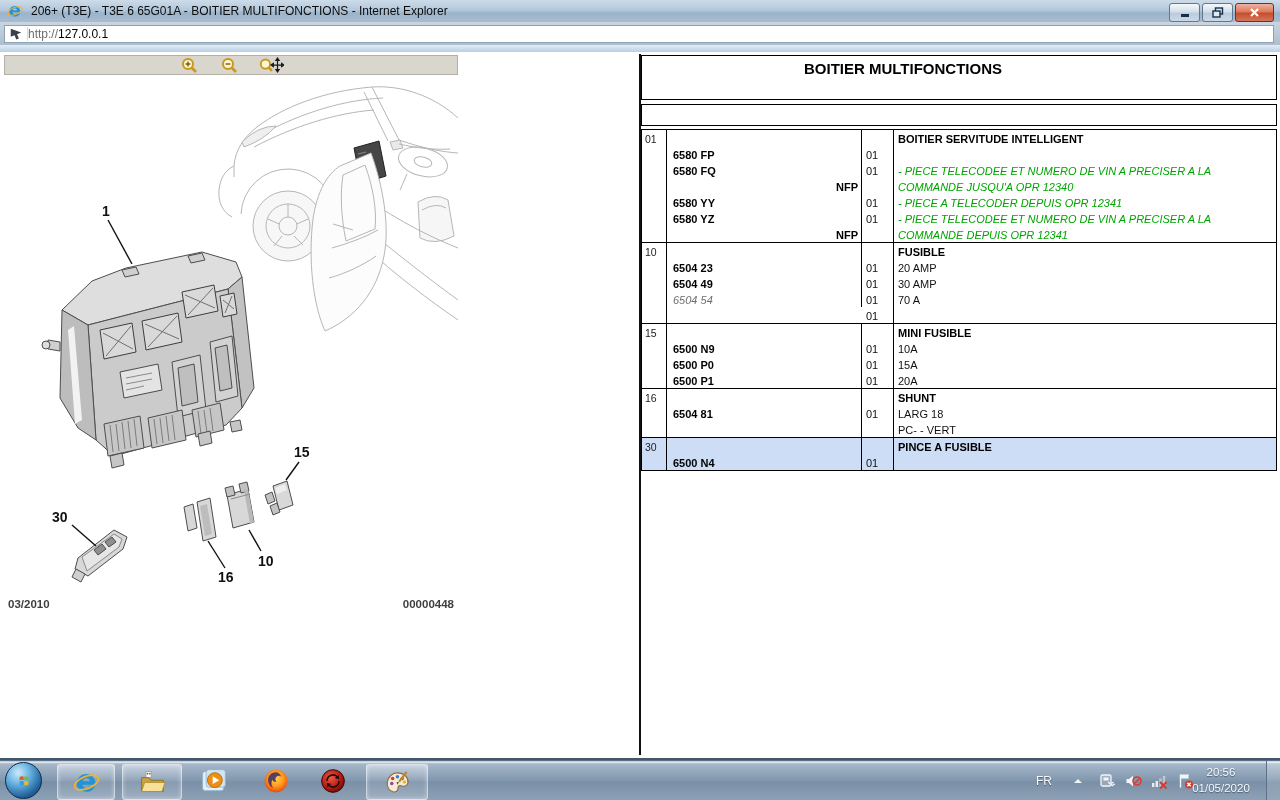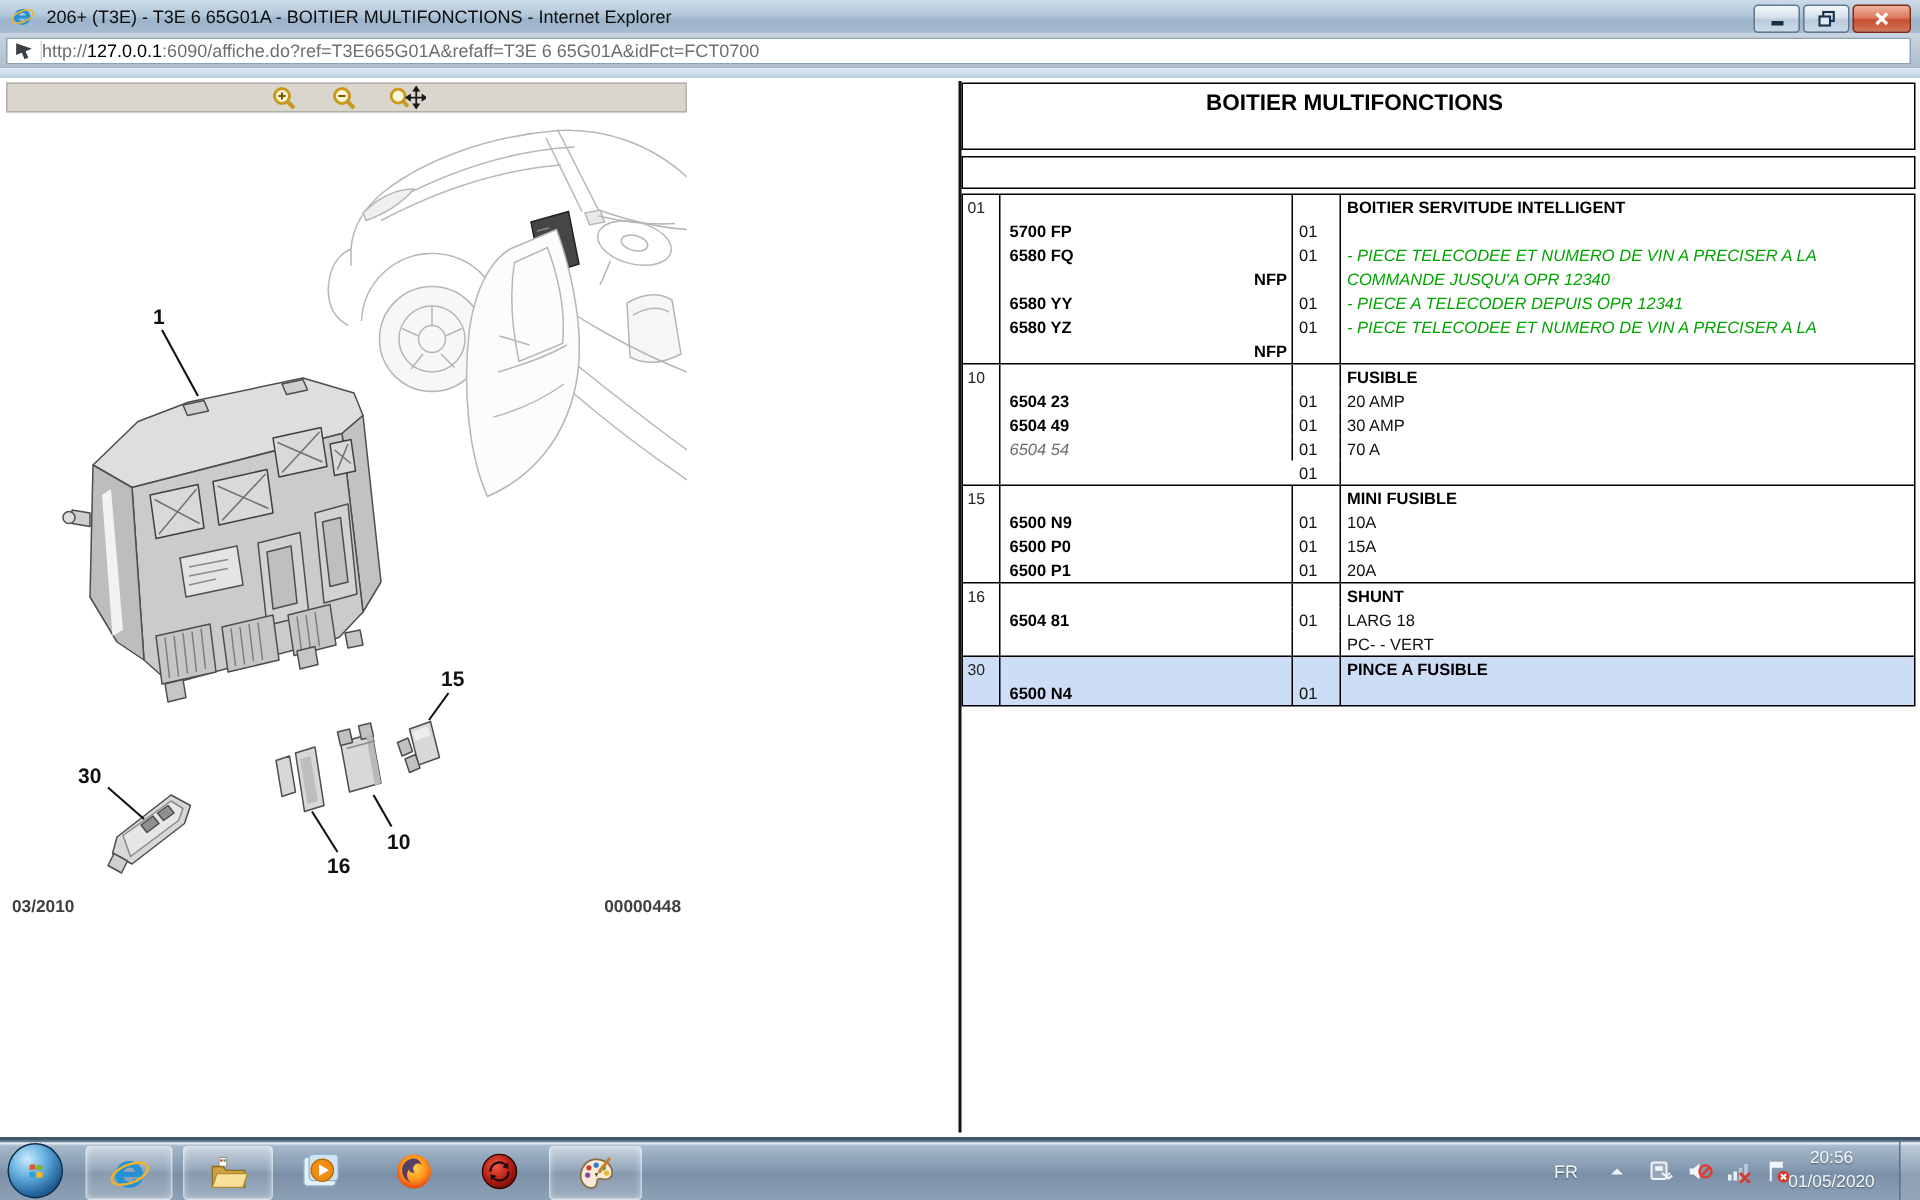--- a/index.html
+++ b/index.html
@@ -115,21 +115,20 @@
 
   <div class="addressbar">
     <div class="urlfield">
       <span class="fav">
         <svg width="14" height="14" viewBox="0 0 16 16">
             <path d="M2 2 L14 6.3 L9.2 8.2 L11.3 13.2 L8.4 14.3 L6.3 9.3 L2 11 Z" fill="#3c4148"></path>
           </svg>
       </span>
       <span class="url-dim">http://</span>
         <span class="url-host">127.0.0.1</span>
-        <span class="url-dim">:6090/affiche.do?ref=T3E665G01A&amp;refaff=T3E 6 65G01A&amp;idFct=FCT0700</span>
     </div>
   </div>
   <div class="chrome-strip"></div>
 
   <div class="content">
 
     <div class="img-toolbar">
       <span class="zbtn">
         <svg width="22" height="17" viewBox="0 0 22 17">
           <circle cx="8" cy="7" r="5" fill="#fdf6d3" stroke="#c9971c" stroke-width="2"></circle>
@@ -284,36 +283,37 @@
       <div class="hdr-title">BOITIER MULTIFONCTIONS</div>
     </div>
     <div class="rp empty-strip"></div>
 
     <div class="rp tbl" id="table-body">
         <div class="section">
           <div class="cell c-ref" style="grid-row: 1 / span 7;">01</div>
           <div class="cell c-part "></div>
           <div class="cell c-qty"></div>
           <div class="cell c-desc title">BOITIER SERVITUDE INTELLIGENT</div>
-          <div class="cell c-part part">5700 FP</div>
+          <div class="cell c-part part">6580 FP</div>
           <div class="cell c-qty">01</div>
           <div class="cell c-part part">6580 FQ</div>
           <div class="cell c-qty">01</div>
           <div class="cell c-desc green">- PIECE TELECODEE ET NUMERO DE VIN A PRECISER A LA</div>
           <div class="cell c-part nfp">NFP</div>
           <div class="cell c-qty"></div>
           <div class="cell c-desc green">COMMANDE JUSQU'A OPR 12340</div>
           <div class="cell c-part part">6580 YY</div>
           <div class="cell c-qty">01</div>
           <div class="cell c-desc green">- PIECE A TELECODER DEPUIS OPR 12341</div>
           <div class="cell c-part part">6580 YZ</div>
           <div class="cell c-qty">01</div>
           <div class="cell c-desc green">- PIECE TELECODEE ET NUMERO DE VIN A PRECISER A LA</div>
           <div class="cell c-part nfp">NFP</div>
           <div class="cell c-qty"></div>
+          <div class="cell c-desc green">COMMANDE DEPUIS OPR 12341</div>
         </div>
         <div class="section">
           <div class="cell c-ref" style="grid-row: 1 / span 5;">10</div>
           <div class="cell c-part "></div>
           <div class="cell c-qty"></div>
           <div class="cell c-desc title">FUSIBLE</div>
           <div class="cell c-part part">6504 23</div>
           <div class="cell c-qty">01</div>
           <div class="cell c-desc ">20 AMP</div>
           <div class="cell c-part part">6504 49</div>

